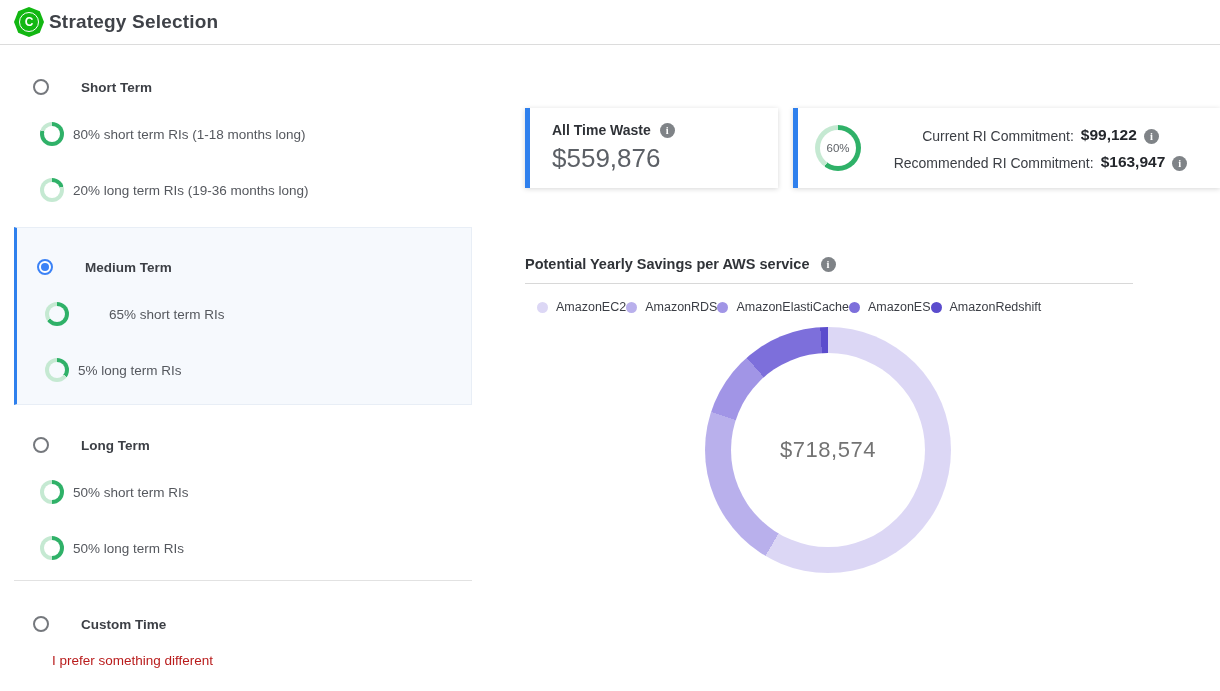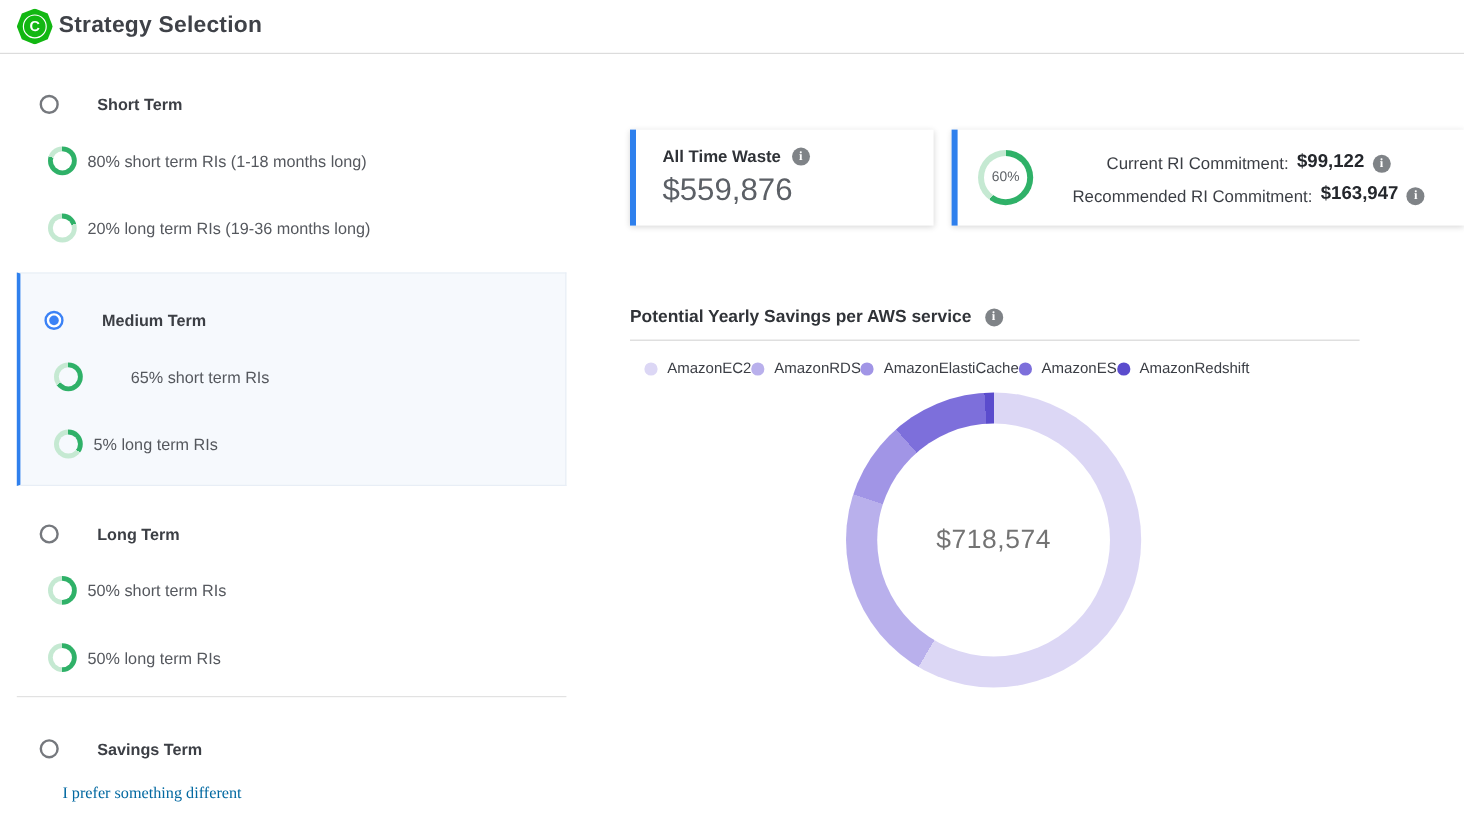--- a/index.html
+++ b/index.html
@@ -26,21 +26,21 @@
   .option-row { position:absolute; display:flex; align-items:center; }
   .ring { position:relative; width:24px; height:24px; border-radius:50%; --hole:#fff; flex:0 0 auto; }
   .ring::after { content:""; position:absolute; inset:4px; border-radius:50%; background:var(--hole); }
   .option-label { margin-left:9px; font-size:13.5px; color:#55585e; }
 
   .section-box { position:absolute; left:14px; top:227px; width:458px; height:178px;
                  background:#f6f9fd; border:1px solid #e8eef6; border-left:3px solid #2f80ed; }
   .section-box .ring { --hole:#f6f9fd; }
 
   .divider-h { position:absolute; left:14px; width:458px; height:1px; background:#e2e2e2; }
-  .custom-note { position:absolute; left:52px; top:653px; font-size:13.5px; color:#0369a1;font-family:Liberation Serif, serif; }
+  .custom-note { position:absolute; left:52px; top:653px; font-size:13.5px; color:#b91c1c; }
 
   
   .info-icon { display:inline-flex; width:15px; height:15px; border-radius:50%; background:#7f8387;
                color:#fff; align-items:center; justify-content:center;
                font-family:"Liberation Serif", serif; font-size:10.5px; font-weight:700; font-style:normal; flex:0 0 auto; }
 
   
   .card { position:absolute; top:108px; height:80px; background:#fff;
           border-left:5px solid #2f80ed; box-shadow:0 1px 5px rgba(0,0,0,.16); }
   .card-waste { left:525px; width:253px; padding:14px 0 0 22px; }
@@ -121,21 +121,21 @@
   </div>
   <div class="option-row" style="left:40px; top:536px;">
     <div class="ring" style="background: conic-gradient(rgb(47, 177, 104) 180deg, rgb(197, 233, 210) 0deg);"></div>
     <div class="option-label">50% long term RIs</div>
   </div>
 
   <div class="divider-h" style="top:580px;"></div>
 
   <div class="radio-row" style="left:33px; top:616px;">
     <div class="radio"></div>
-    <div class="section-label">Savings Term</div>
+    <div class="section-label">Custom Time</div>
   </div>
   <div class="custom-note">I prefer something different</div>
 
   <div class="card card-waste">
     <div class="card-label">
       <span>All Time Waste</span>
       <span class="info-icon">i</span>
     </div>
     <div class="card-value">$559,876</div>
   </div>

